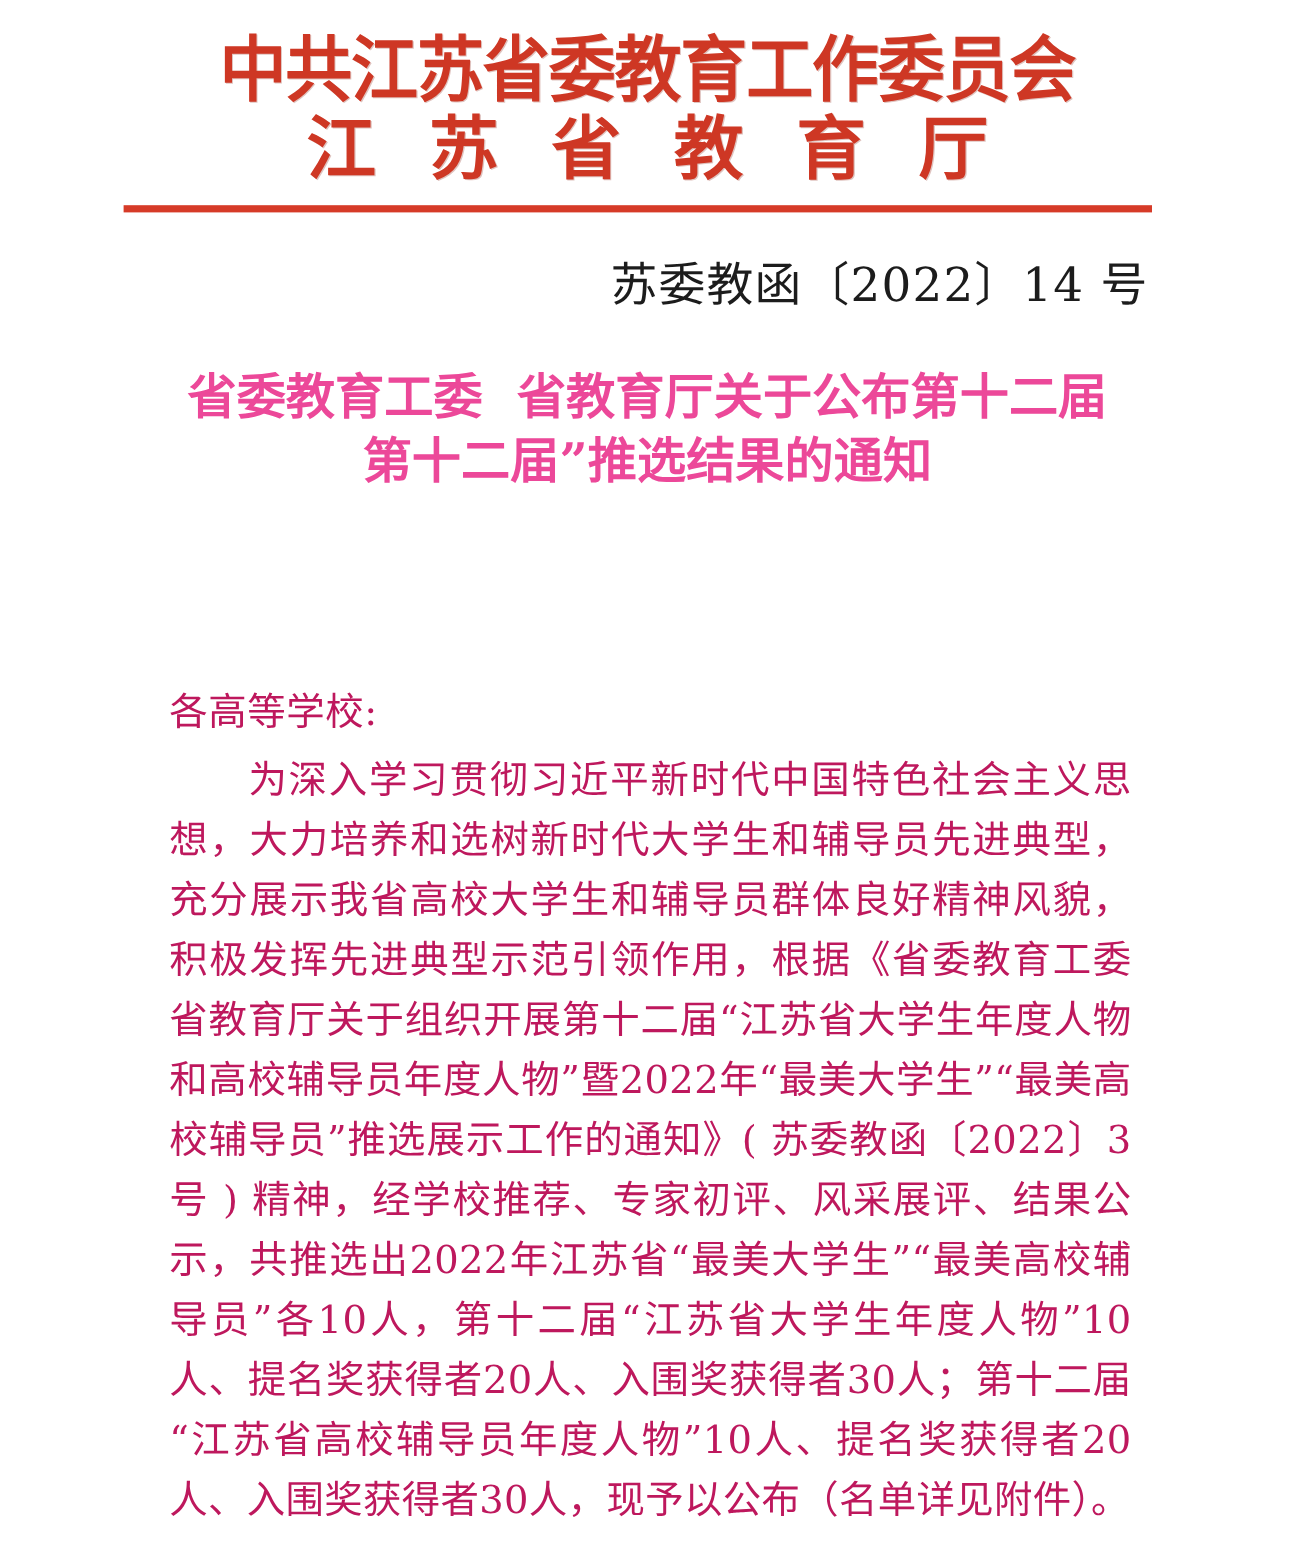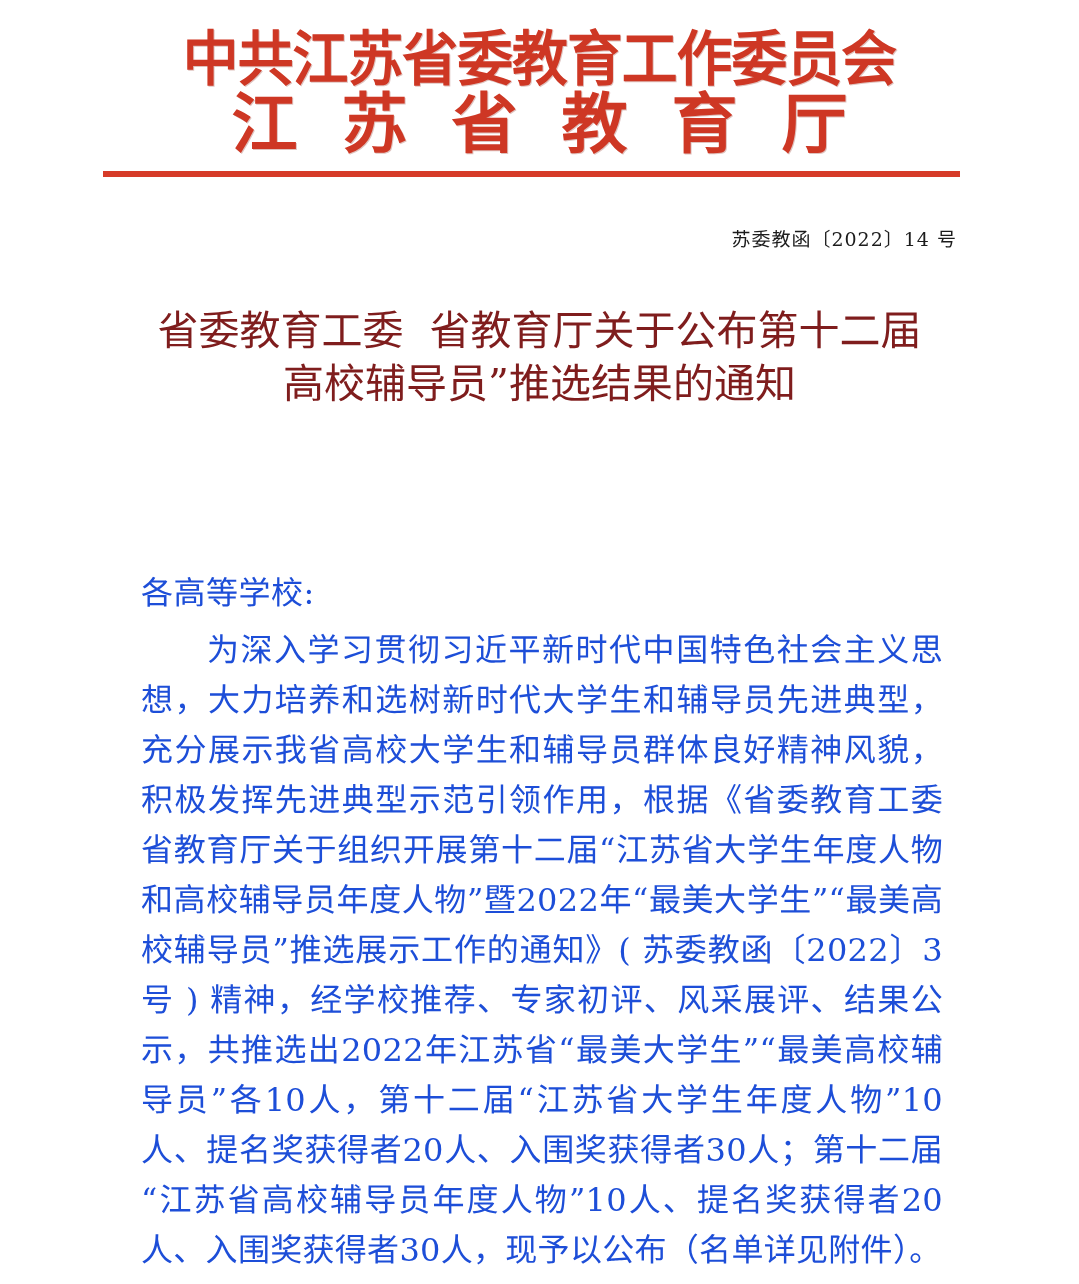--- a/index.html
+++ b/index.html
@@ -43,21 +43,21 @@
     line-height: 66px;
     letter-spacing: -1px;
     transform: scaleX(0.93);
     transform-origin: center center;
   }
   .letterhead-line-2 {
     position: absolute;
     left: 0;
     top: 92px;
     width: 1079px;
-    font-size: 66px;
+    font-size: 58px;
     line-height: 64px;
     letter-spacing: 44px;
     text-indent: 44px;
   }
 
   .letterhead-rule {
     position: absolute;
     left: 103px;
     top: 171px;
     width: 857px;
@@ -68,55 +68,55 @@
   
   .doc-number {
     position: absolute;
     left: 0;
     top: 219px;
     width: 1079px;
     padding-right: 122px;
     box-sizing: border-box;
     text-align: right;
     font-family: "DejaVu Serif", "Liberation Serif", serif;
-    font-size: 19px;
+    font-size: 39px;
     line-height: 40px;
     color: #1c1c1c;
     letter-spacing: 1px;
   }
 
   
   .doc-title {
     position: absolute;
     left: 0;
     top: 305px;
     width: 1079px;
     text-align: center;
     font-family: "DejaVu Serif", "Liberation Serif", serif;
-    font-weight: 400;
+    font-weight: 700;
     font-size: 41px;
     line-height: 53px;
-    color: #7f1d1d;
+    color: #ec4899;
     letter-spacing: 0px;
   }
   .doc-title .tline {
     display: block;
     white-space: pre;
   }
 
   
   .doc-body {
     position: absolute;
     left: 141px;
     top: 568px;
     width: 802px;
     font-family: "DejaVu Serif", "Liberation Serif", serif;
     font-size: 32px;
     line-height: 50px;
-    color: #1d4ed8;
+    color: #be185d;
     text-align: justify;
     text-justify: inter-character;
   }
   .salutation {
     display: block;
     margin-bottom: 7px;
     letter-spacing: 0.5px;
   }
   .body-paragraph {
     display: block;
@@ -131,19 +131,19 @@
   <div class="letterhead-line letterhead-line-1">中共江苏省委教育工作委员会</div>
   <div class="letterhead-line letterhead-line-2">江苏省教育厅</div>
 </div>
 
 <div class="letterhead-rule"></div>
 
 <div class="doc-number">苏委教函〔2022〕14 号</div>
 
 <div class="doc-title">
   <span class="tline">省委教育工委  省教育厅关于公布第十二届</span>
-  <span class="tline">高校辅导员”推选结果的通知</span>
+  <span class="tline">第十二届”推选结果的通知</span>
 </div>
 
 <div class="doc-body">
   <span class="salutation">各高等学校:</span>
   <span class="body-paragraph">为深入学习贯彻习近平新时代中国特色社会主义思想，大力培养和选树新时代大学生和辅导员先进典型，充分展示我省高校大学生和辅导员群体良好精神风貌，积极发挥先进典型示范引领作用，根据《省委教育工委  省教育厅关于组织开展第十二届“江苏省大学生年度人物和高校辅导员年度人物”暨2022年“最美大学生”“最美高校辅导员”推选展示工作的通知》( 苏委教函〔2022〕3号 ) 精神，经学校推荐、专家初评、风采展评、结果公示，共推选出2022年江苏省“最美大学生”“最美高校辅导员”各10人，第十二届“江苏省大学生年度人物”10 人、提名奖获得者20人、入围奖获得者30人；第十二届“江苏省高校辅导员年度人物”10人、提名奖获得者20人、入围奖获得者30人，现予以公布（名单详见附件）。</span>
 </div>
 
 </body></html>

